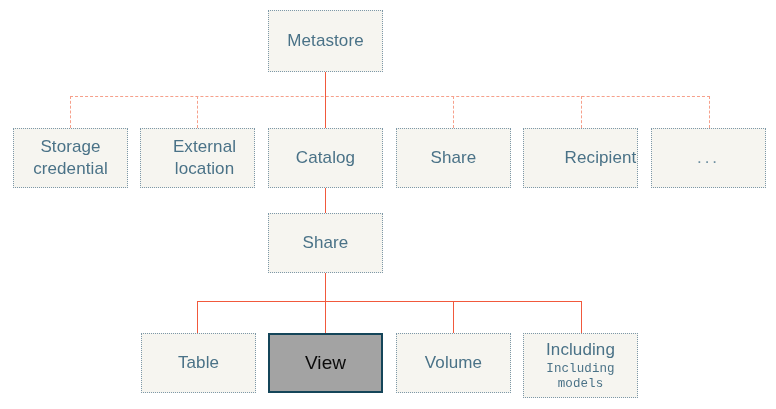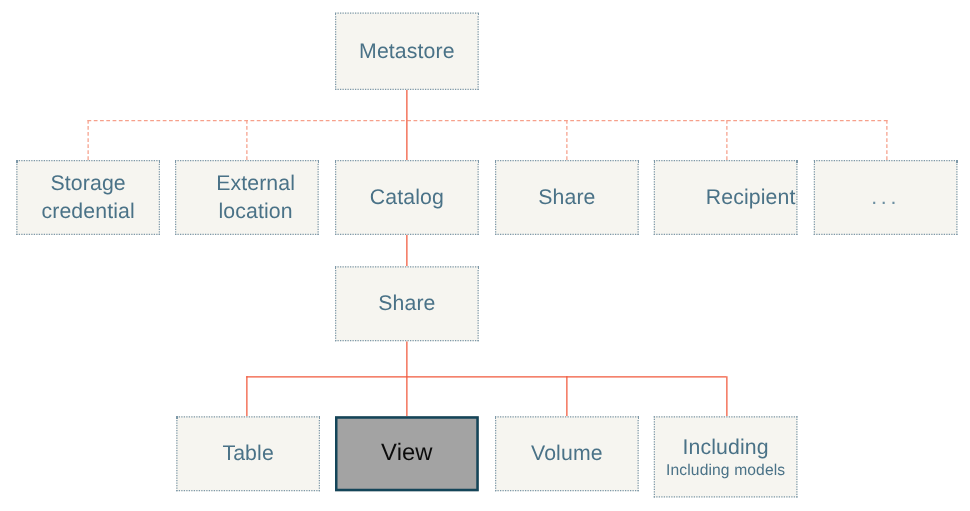--- a/index.html
+++ b/index.html
@@ -27,20 +27,21 @@
     text-align:center;
     letter-spacing:.1px;
     z-index:3;
   }
   .node .ttl{display:block;}
   .node .sub{
     display:block;
     font-size:12.5px;
     line-height:1.22;
     margin-top:1px;
+    font-family:Liberation Mono, monospace;
   }
   .node.highlight{
     background:#a3a3a3;
     border:2px solid #144559;
     color:#0b0b0b;
     font-size:19px;
     z-index:4;
   }
   .node.dots{
     color:#6d8fa1;

